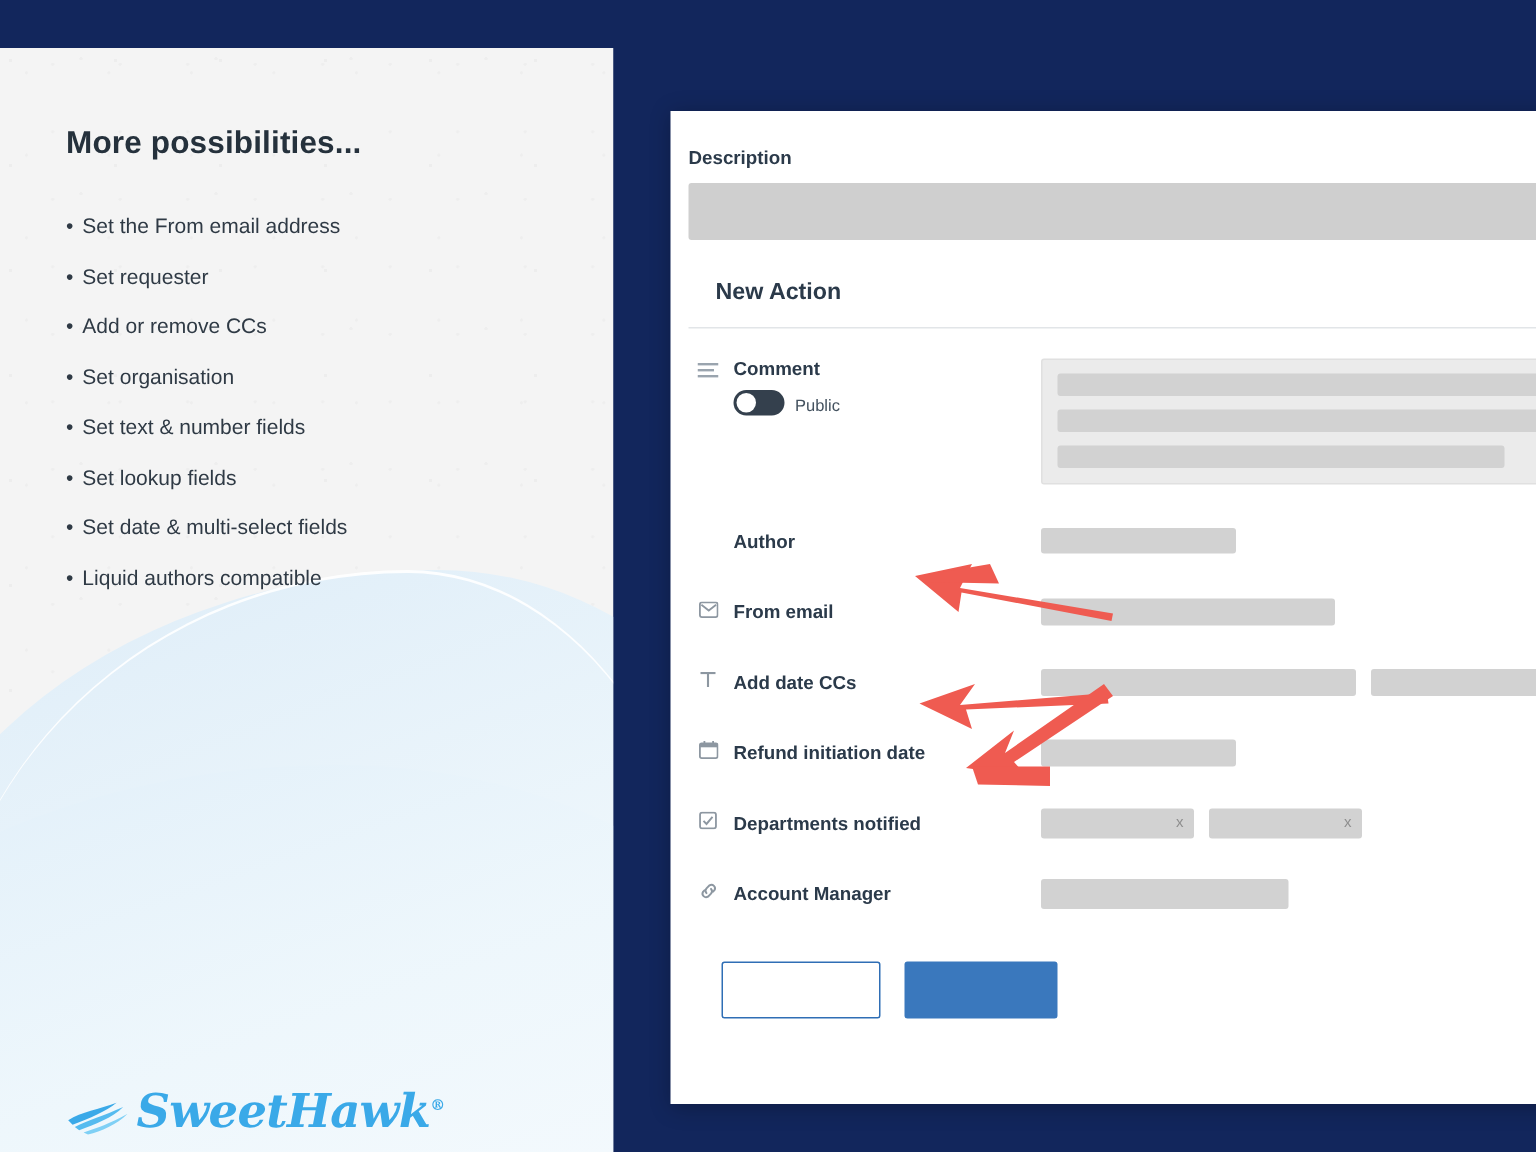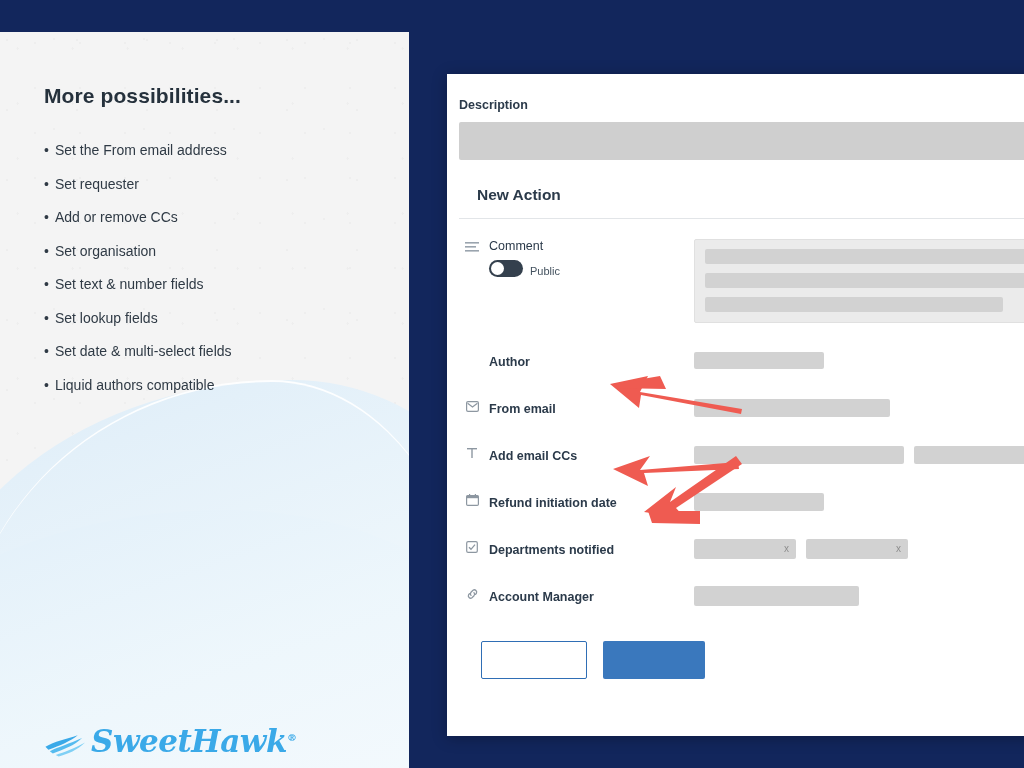--- a/index.html
+++ b/index.html
@@ -114,21 +114,21 @@
     width: 26px; min-width: 26px; text-align: center;
     color: #5a6876; font-size: 13px; padding-top: 2px;
   }
   .row-label-col { width: 205px; padding-left: 4px; }
   .row-fields { flex: 1; padding-left: 4px; }
 
   .bar { background: #d2d2d2; border-radius: 2px; height: 15px; }
 
   
   .comment-row { margin-top: 6px; }
-  .comment-label { font-size: 12.5px; font-weight: normal; color: #2b3a4a; }
+  .comment-label { font-size: 12.5px; font-weight: bold; color: #2b3a4a; }
   .toggle-wrap { display: flex; align-items: flex-end; gap: 7px; margin-top: 7px; }
   .toggle {
     width: 34px; height: 17px; border-radius: 9px; background: #34404d;
     position: relative;
   }
   .toggle .knob {
     position: absolute; left: 2px; top: 2px;
     width: 13px; height: 13px; border-radius: 50%; background: #ffffff;
   }
   .toggle-text { font-size: 11px; color: #44525f; }
@@ -262,21 +262,21 @@
           <div class="row frow">
             <div class="row-icon">
               <svg width="12" height="12" viewBox="0 0 12 12">
                   <g fill="#8d97a1">
                     <rect x="1" y="1" width="10" height="1.4"></rect>
                     <rect x="5.3" y="1" width="1.4" height="10"></rect>
                   </g>
                 </svg>
             </div>
             <div class="row-label-col">
-              <span class="field-label">Add email CCs</span>
+              <span class="field-label">Add date CCs</span>
             </div>
             <div class="row-fields inline-fields">
               <div class="bar" style="width:210px;height:18px"></div>
               <div class="bar" style="width:130px;height:18px"></div>
             </div>
           </div>
 
           <div class="row frow">
             <div class="row-icon">
               <svg width="13" height="12" viewBox="0 0 13 12">

